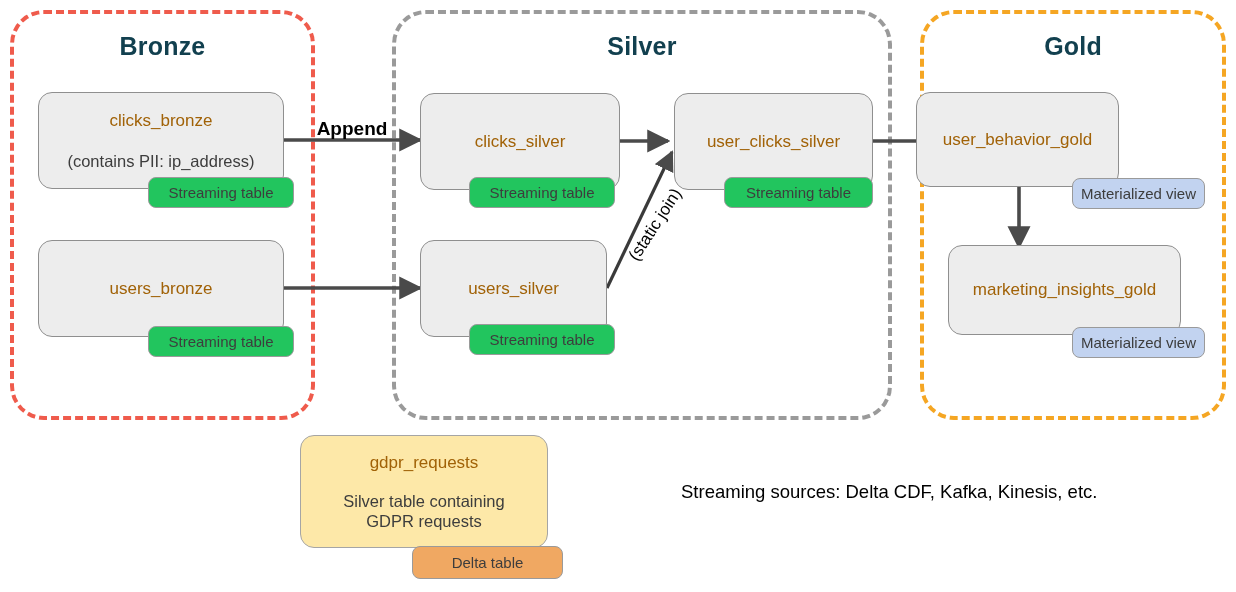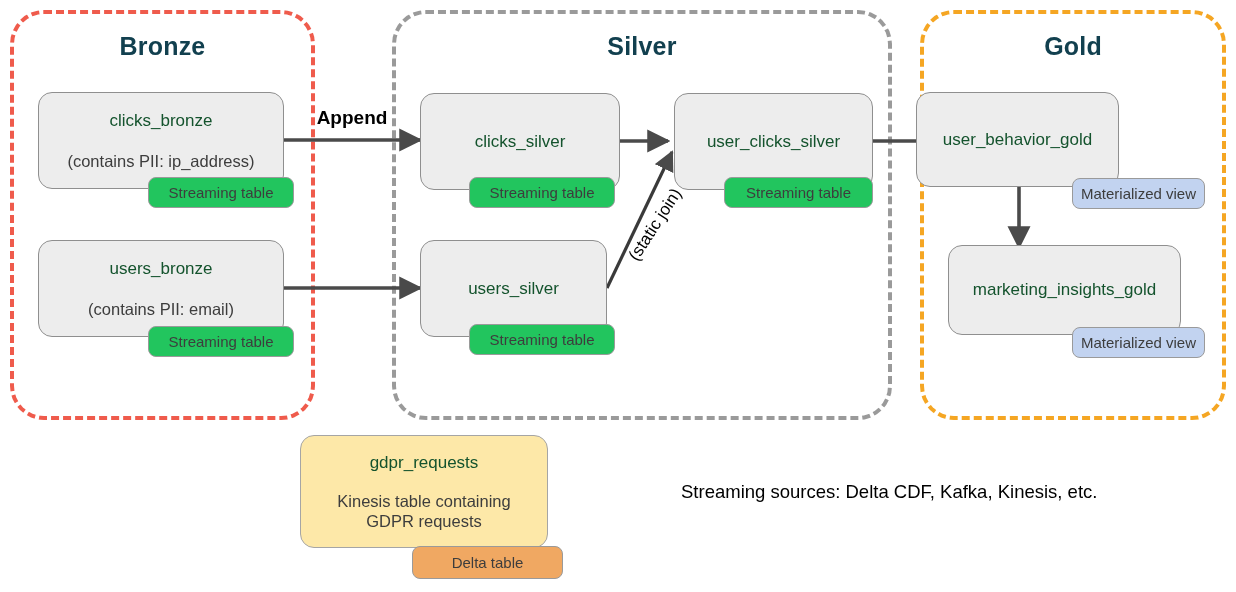--- a/index.html
+++ b/index.html
@@ -47,21 +47,21 @@
     border-radius: 14px;
     display: flex;
     flex-direction: column;
     align-items: center;
     justify-content: center;
     color: #3d3d3d;
     z-index: 3;
   }
   .node .node-name {
     font-size: 17px;
-    color: #14532d;
+    color: #a16207;
     line-height: 1.25;
     text-align: center;
   }
   .node .node-sub {
     font-size: 16.5px;
     color: #3d3d3d;
     margin-top: 19px;
     line-height: 1.22;
     text-align: center;
     white-space: pre-line;
@@ -158,34 +158,33 @@
 
     <line x1="605" y1="141" x2="668" y2="141" stroke="#4a4a4a" stroke-width="3.6" marker-end="url(#ah)"></line>
 
     <line x1="607" y1="288" x2="672" y2="152" stroke="#3a3a3a" stroke-width="3.2" marker-end="url(#ah)"></line>
 
     <line x1="873" y1="141" x2="947" y2="141" stroke="#4a4a4a" stroke-width="3.6" marker-end="url(#ah)"></line>
 
     <line x1="1019" y1="186" x2="1019" y2="247" stroke="#4a4a4a" stroke-width="3.6" marker-end="url(#ah)"></line>
   </svg>
 
-  <div class="edge-label" style="left:302px; top:107px; width:100px;">Append</div>
+  <div class="edge-label" style="left:302px; top:118px; width:100px;">Append</div>
 
 
   <div class="edge-label rot" style="left:600px; top:215px; width:110px;">(static join)</div>
 
   <div class="node" style="left:38px; top:92px; width:246px; height:97px;">
     <div class="node-name">clicks_bronze</div>
     <div class="node-sub">(contains PII: ip_address)</div>
   </div>
   <div class="badge streaming" style="left:148px; top:177px; width:146px; height:31px;">Streaming table</div>
 
   <div class="node" style="left:38px; top:240px; width:246px; height:97px;">
     <div class="node-name">users_bronze</div>
-    <div class="node-sub">(contains PII: email)</div>
   </div>
   <div class="badge streaming" style="left:148px; top:326px; width:146px; height:31px;">Streaming table</div>
 
   <div class="node" style="left:420px; top:93px; width:200px; height:97px;">
     <div class="node-name">clicks_silver</div>
   </div>
   <div class="badge streaming" style="left:469px; top:177px; width:146px; height:31px;">Streaming table</div>
 
   <div class="node" style="left:420px; top:240px; width:187px; height:97px;">
     <div class="node-name">users_silver</div>
@@ -202,20 +201,20 @@
   </div>
   <div class="badge matview" style="left:1072px; top:178px; width:133px; height:31px;">Materialized view</div>
 
   <div class="node" style="left:948px; top:245px; width:233px; height:90px;">
     <div class="node-name">marketing_insights_gold</div>
   </div>
   <div class="badge matview" style="left:1072px; top:327px; width:133px; height:31px;">Materialized view</div>
 
   <div class="node control" style="left:300px; top:435px; width:248px; height:113px;">
     <div class="node-name">gdpr_requests</div>
-    <div class="node-sub">Kinesis table containing
+    <div class="node-sub">Silver table containing
 GDPR requests</div>
   </div>
   <div class="badge delta" style="left:412px; top:546px; width:151px; height:33px;">Delta table</div>
 
   <div class="footnote" style="left:681px; top:481px;text-align:right;">Streaming sources: Delta CDF, Kafka, Kinesis, etc.</div>
 
 </div>
 
 </body></html>

